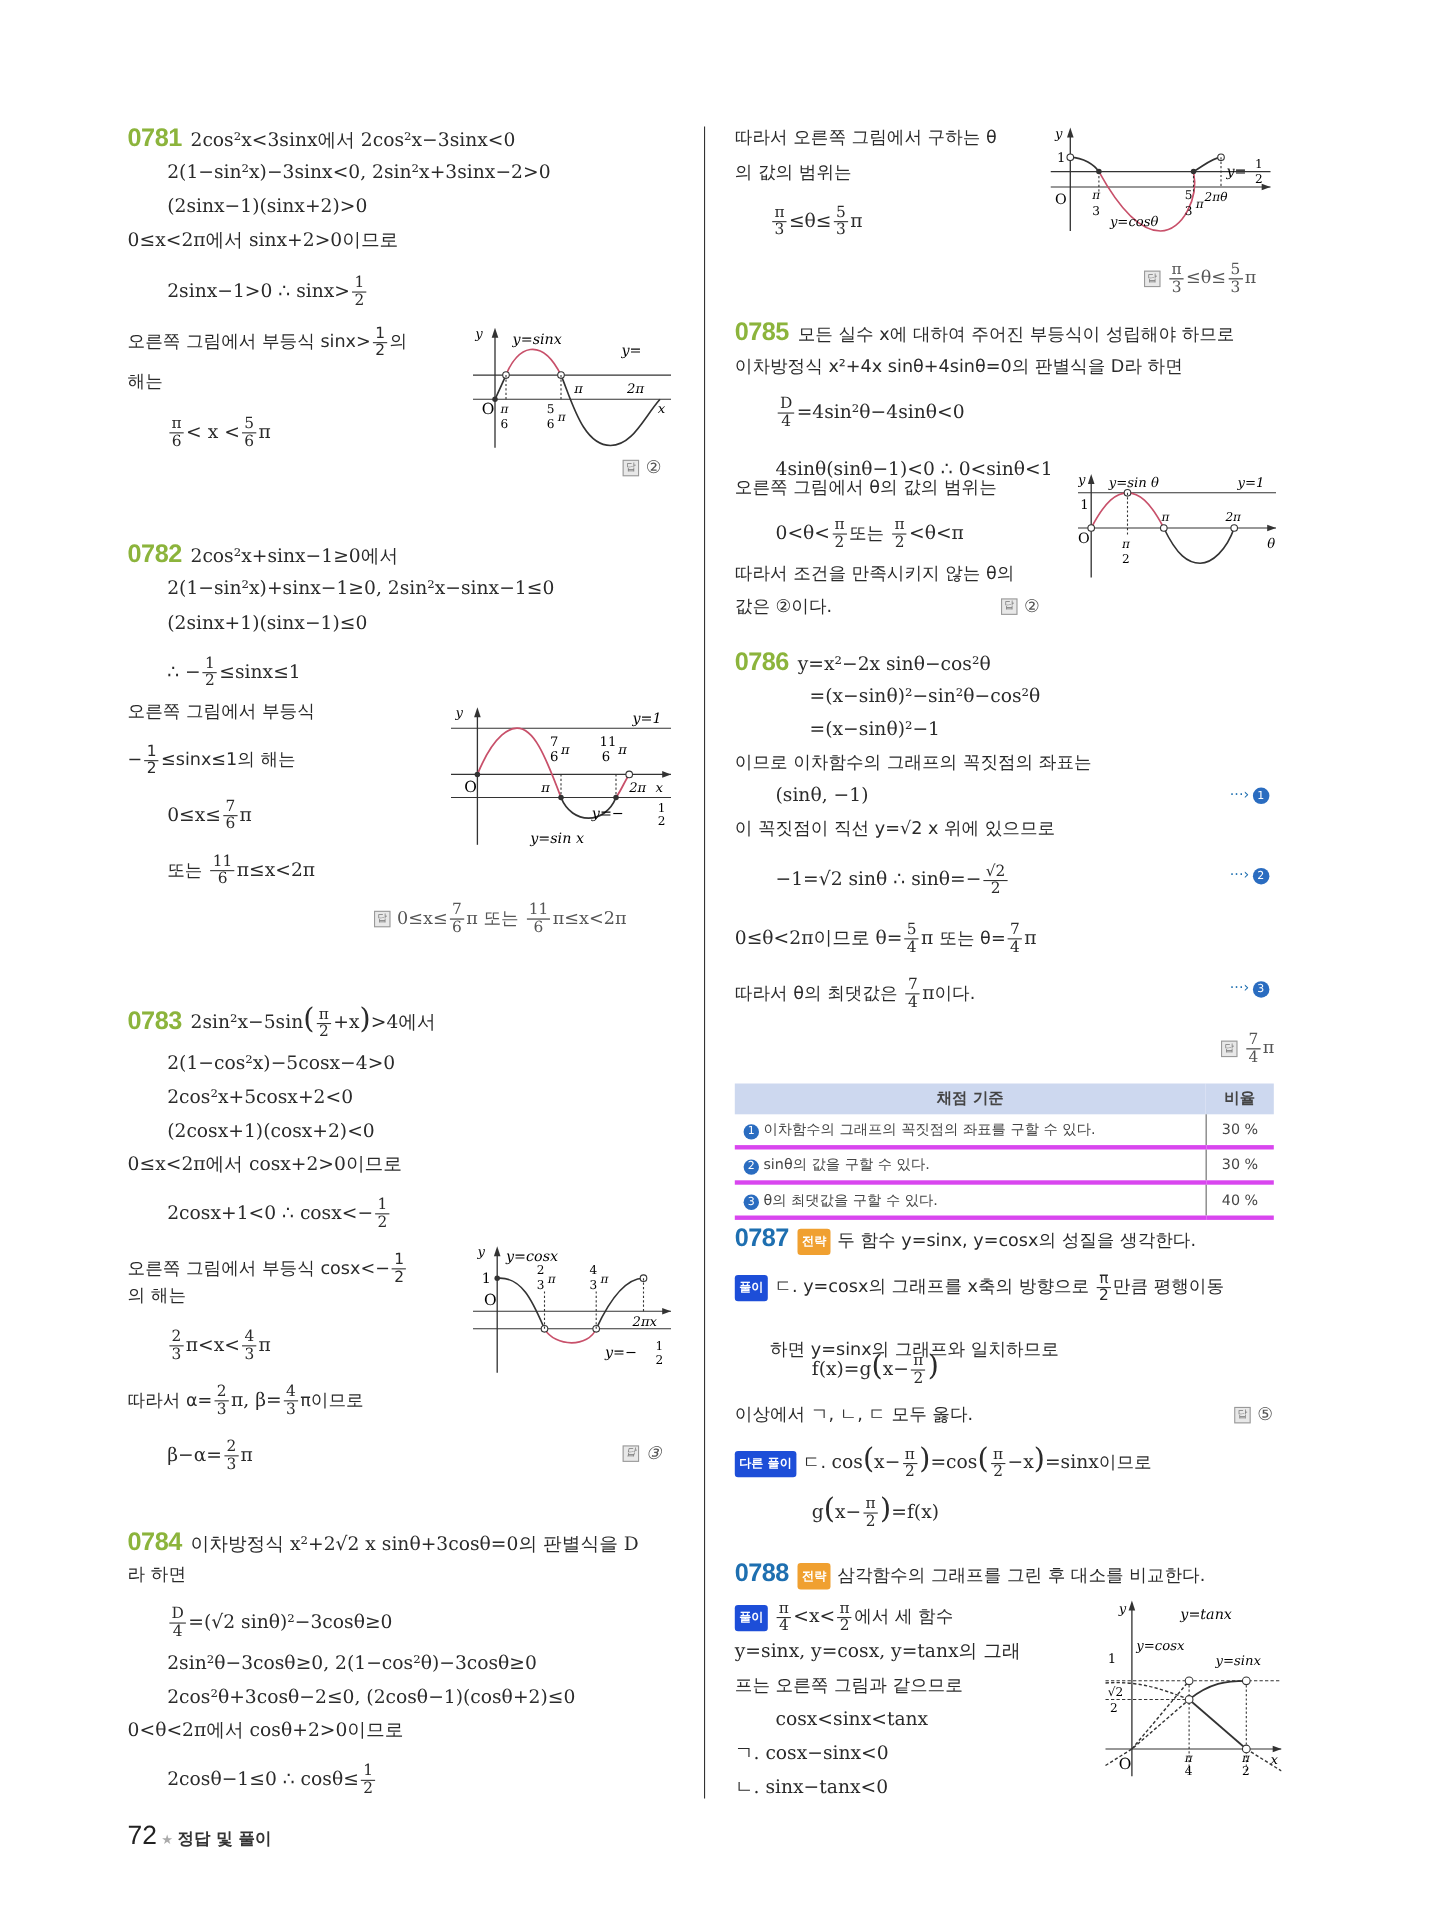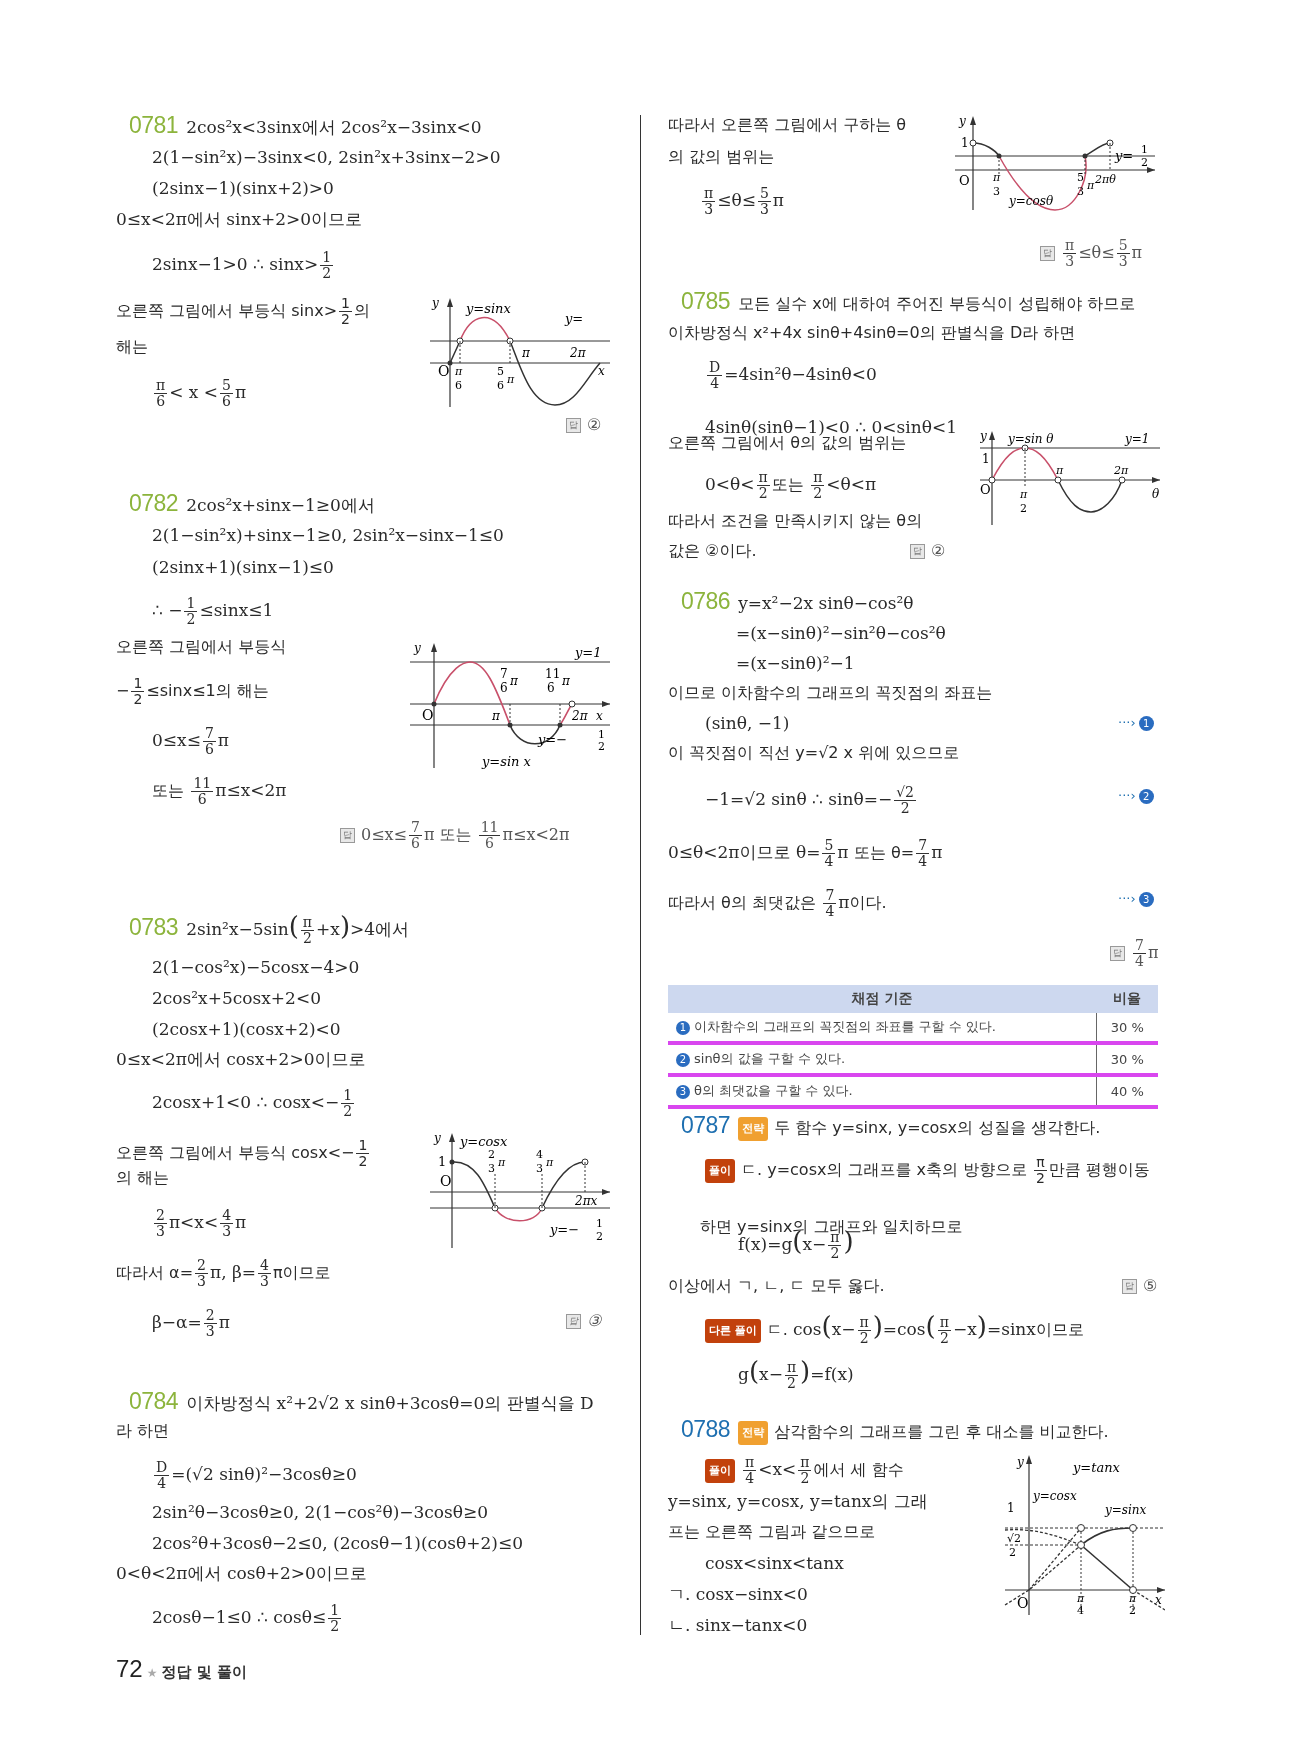--- a/index.html
+++ b/index.html
@@ -1,31 +1,31 @@
 <!DOCTYPE html>
 <html><head>
 <meta charset="utf-8">
 <style>
   html,body{margin:0;padding:0;background:#fff;}
   body{width:1299px;height:1754px;position:relative;overflow:hidden;
        font-family:"DejaVu Serif","Liberation Serif",serif;color:#2a2a2a;font-size:17px;}
   .ln{position:absolute;white-space:nowrap;line-height:22px;}
-  .num{font-family:"Liberation Sans","DejaVu Sans",sans-serif;font-weight:normal;font-size:23px;letter-spacing:-0.5px;margin-right:8px;margin-left:13px;}
+  .num{font-family:"Liberation Sans","DejaVu Sans",sans-serif;font-weight:bold;font-size:23px;letter-spacing:-0.5px;margin-right:8px;}
   .g{color:#8cb43c;}
   .b{color:#1e6fb0;}
   .ko{font-family:"DejaVu Sans","Liberation Sans",sans-serif;font-size:16px;}
   .ans{color:#555;}
   .ansicon{display:inline-block;width:13px;height:13px;border:1px solid #999;background:#e8e8e8;margin-right:6px;vertical-align:middle;font-size:9px;line-height:13px;text-align:center;color:#777;font-family:"DejaVu Sans",sans-serif;}
   .frac{display:inline-block;vertical-align:middle;text-align:center;font-size:14px;line-height:15px;margin:0 2px;}
   .frac span{display:block;}
   .frac .n{border-bottom:1px solid #333;padding:0 2px;}
   .divider{position:absolute;left:640px;top:115px;width:1px;height:1520px;background:#333;}
   .tag{display:inline-block;font-family:"DejaVu Sans",sans-serif;font-size:11px;color:#fff;padding:1px 4px;border-radius:3px;vertical-align:middle;margin-right:6px;font-weight:bold;}
   .tag.orange{background:#f0a030;}
-  .tag.green{background:#c2410c;margin-left:37px;}
+  .tag.green{background:#1d4ed8;}
   .step{font-family:"DejaVu Sans",sans-serif;font-size:13px;color:#1e6fb0;}
   .step .c{display:inline-block;width:15px;height:15px;border-radius:50%;background:#2a6cc0;color:#fff;font-size:10px;line-height:15px;text-align:center;margin-left:3px;}
   table.grade{position:absolute;left:668px;top:985px;width:490px;border-collapse:collapse;font-family:"DejaVu Sans",sans-serif;font-size:13px;color:#444;}
   table.grade th{background:#cdd8ef;font-weight:bold;height:26px;font-size:14px;}
   table.grade td{height:26px;border-bottom:4px solid #d946ef;padding-left:8px;}
   table.grade td.r{text-align:center;border-left:1px solid #666;padding:0;width:60px;}
   table.grade .cc{display:inline-block;width:14px;height:14px;border-radius:50%;background:#2a6cc0;color:#fff;font-size:10px;line-height:14px;text-align:center;margin-right:4px;}
   .footer{position:absolute;left:116px;top:1655px;font-family:"Liberation Sans",sans-serif;}
   .footer .pg{font-size:24px;color:#222;}
   .footer .star{color:#aaa;font-size:12px;margin:0 4px;}

